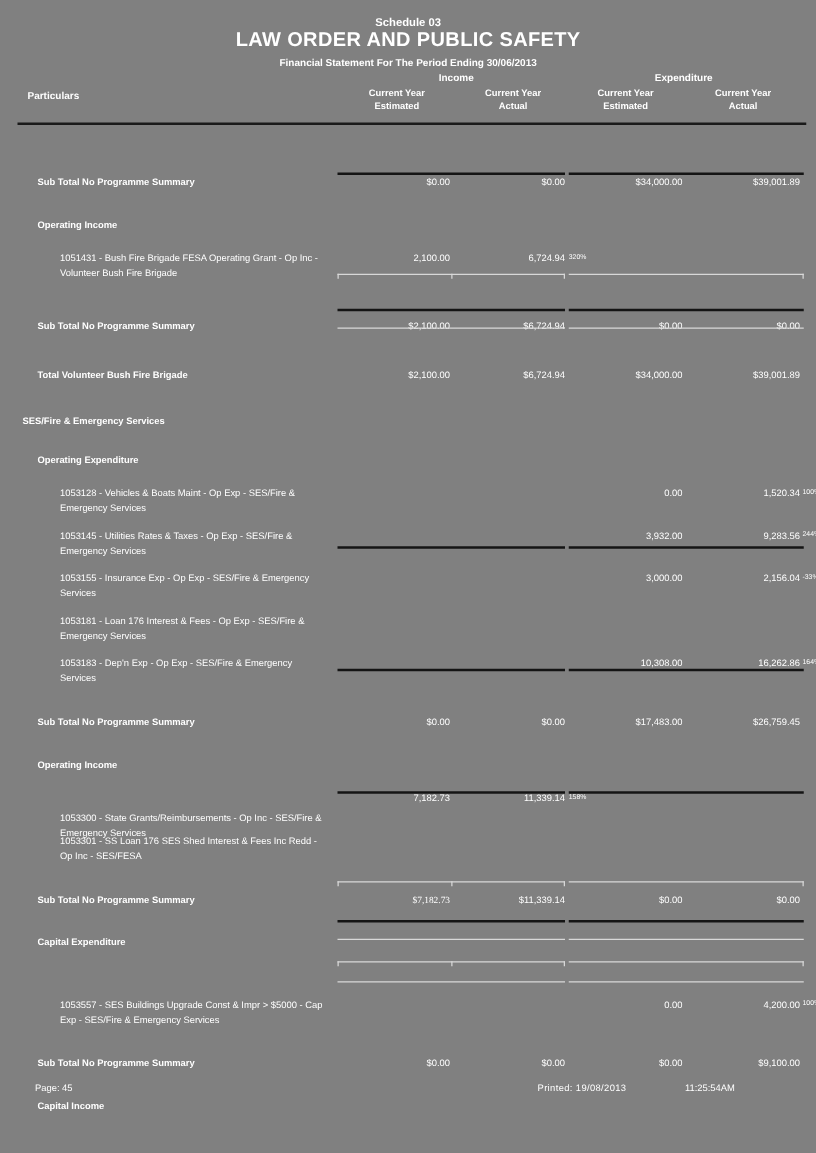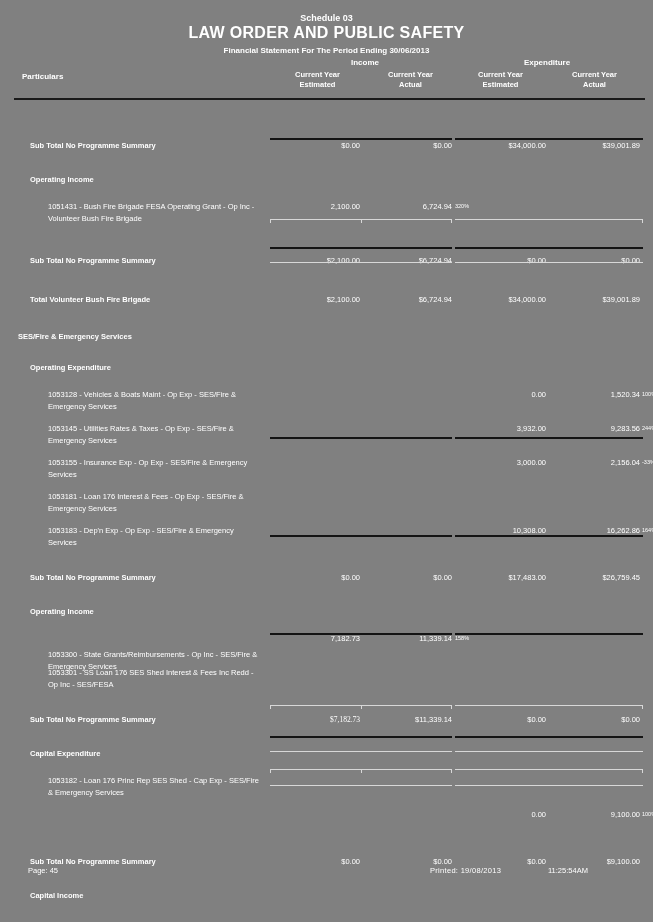--- a/index.html
+++ b/index.html
@@ -348,27 +348,25 @@
       <div class="num n1" style="top:434px;font-family:Liberation Serif, serif;">$7,182.73</div>
       <div class="num n2" style="top:434px;">$11,339.14</div>
       <div class="num n3" style="top:434px;">$0.00</div>
       <div class="num n4" style="top:434px;">$0.00</div>
     </div>
 
     <div class="row">
       <div class="label lvl1" style="top:457px;">Capital Expenditure</div>
     </div>
 
-    <div class="row">
-      <div class="label lvl2" style="top:473px;">1053182 - Loan 176 Princ Rep SES Shed - Cap Exp - SES/Fire &amp; Emergency Services</div>
-    </div>
-
-    <div class="row">
+
+    <div class="row">
+      <div class="label lvl2" style="top:496px;">1053557 - SES Buildings Upgrade Const &amp; Impr &gt; $5000 - Cap Exp - SES/Fire &amp; Emergency Services</div>
       <div class="num n3" style="top:496px;">0.00</div>
-      <div class="num n4" style="top:496px;">9,100.00</div>
+      <div class="num n4" style="top:496px;">4,200.00</div>
       <div class="flag" style="top:496px;">100%</div>
     </div>
 
     <div class="rule-thick-inc" style="top:529px;"></div>
     <div class="rule-thick-exp" style="top:529px;"></div>
     <div class="row">
       <div class="label lvl1" style="top:532px;">Sub Total No Programme Summary</div>
       <div class="num n1" style="top:532px;">$0.00</div>
       <div class="num n2" style="top:532px;">$0.00</div>
       <div class="num n3" style="top:532px;">$0.00</div>

